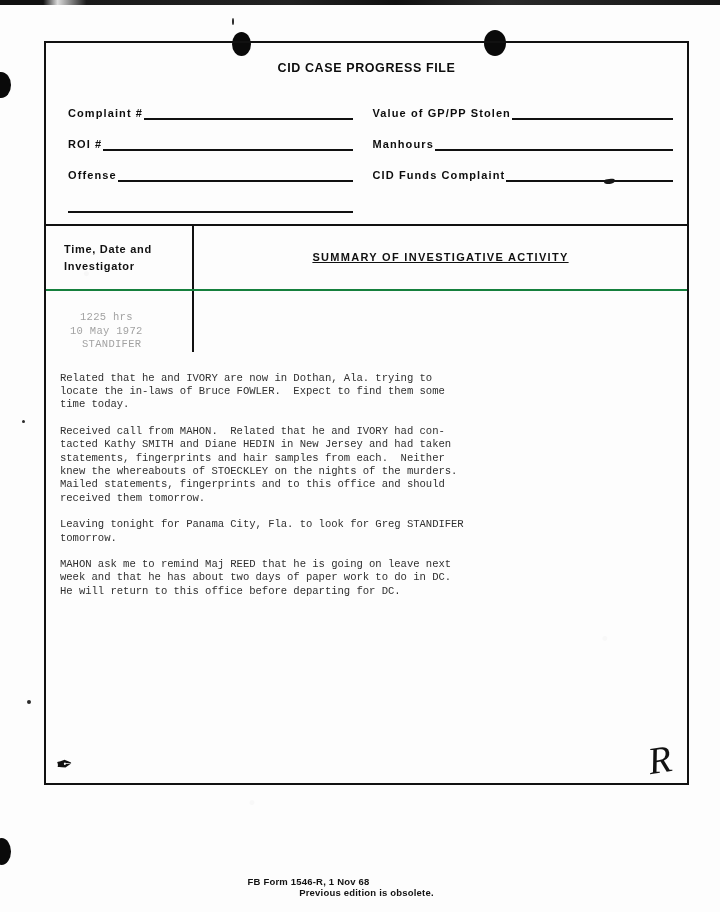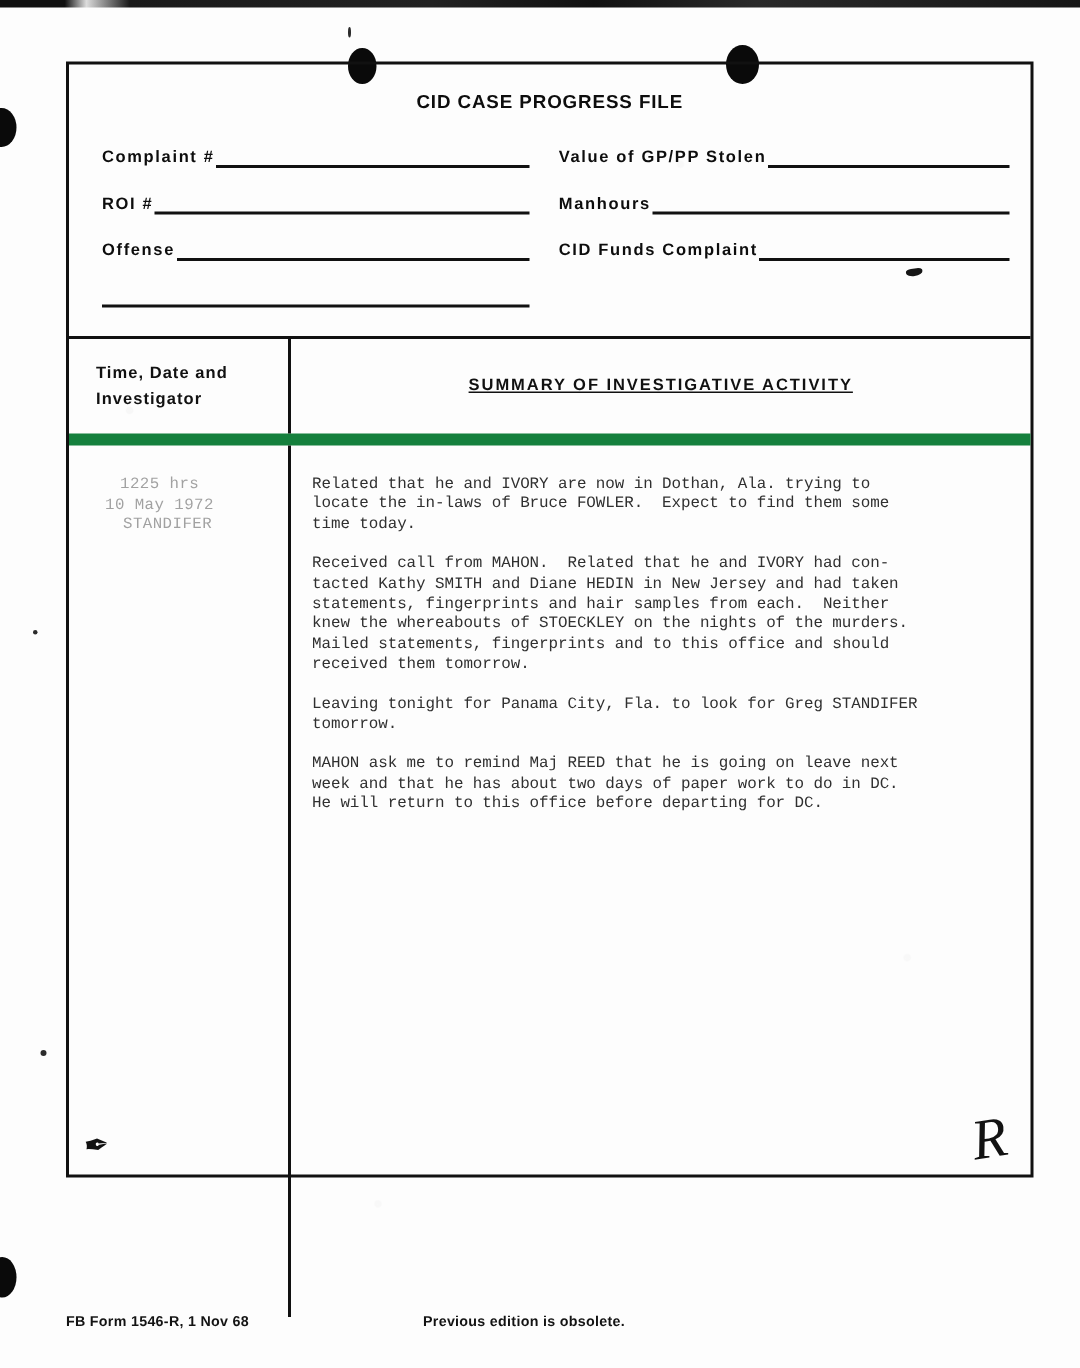--- a/index.html
+++ b/index.html
@@ -72,21 +72,21 @@
 
   .fields {
     display: flex;
     padding: 14px 0 0 0;
   }
   .col-left  { width: 50%; padding-left: 22px; box-sizing: border-box; }
   .col-right { width: 50%; padding-left: 6px; box-sizing: border-box; }
 
   .field-row {
     display: flex;
-    align-items: center;
+    align-items: flex-end;
     height: 31px;
   }
   .field-label {
     font-family: "Liberation Sans", sans-serif;
     font-weight: bold;
     font-size: 11px;
     letter-spacing: 1.1px;
     color: #0d0d0d;
     white-space: nowrap;
     line-height: 14px;
@@ -112,21 +112,21 @@
     height: 5px;
     background: #161616;
     border-radius: 40% 40% 60% 60%;
     transform: rotate(-8deg);
   }
 
   
   .table-head {
     display: flex;
     border-top: 2px solid #111;
-    border-bottom: 8px solid #15803d;
+    border-bottom: 2px solid #15803d;
     height: 63px;
   }
   .th-left {
     width: 148px;
     box-sizing: border-box;
     border-right: 2px solid #111;
     display: flex;
     align-items: center;
     padding-left: 18px;
   }
@@ -142,20 +142,21 @@
     font-size: 11px;
     letter-spacing: 0.7px;
     line-height: 17px;
     color: #111;
   }
   .th-text.centered { letter-spacing: 1.3px; text-align: center; text-decoration: underline; }
 
   .table-body {
     display: flex;
     height: 581px;
+    flex-direction: column;
   }
   .td-left {
     width: 148px;
     box-sizing: border-box;
     border-right: 2px solid #111;
     padding: 20px 0 0 22px;
   }
   .td-right {
     flex: 1;
     box-sizing: border-box;
@@ -214,20 +215,21 @@
   }
 
   
   .footer {
     position: absolute;
     left: 44px;
     top: 876px;
     width: 645px;
     display: flex;
     align-items: center;
+    flex-direction: column;
   }
   .footer-text {
     font-family: "Liberation Sans", sans-serif;
     font-weight: bold;
     font-size: 9.5px;
     color: #131313;
     letter-spacing: 0.2px;
   }
   .footer-form-no { width: 238px; }
 </style>

